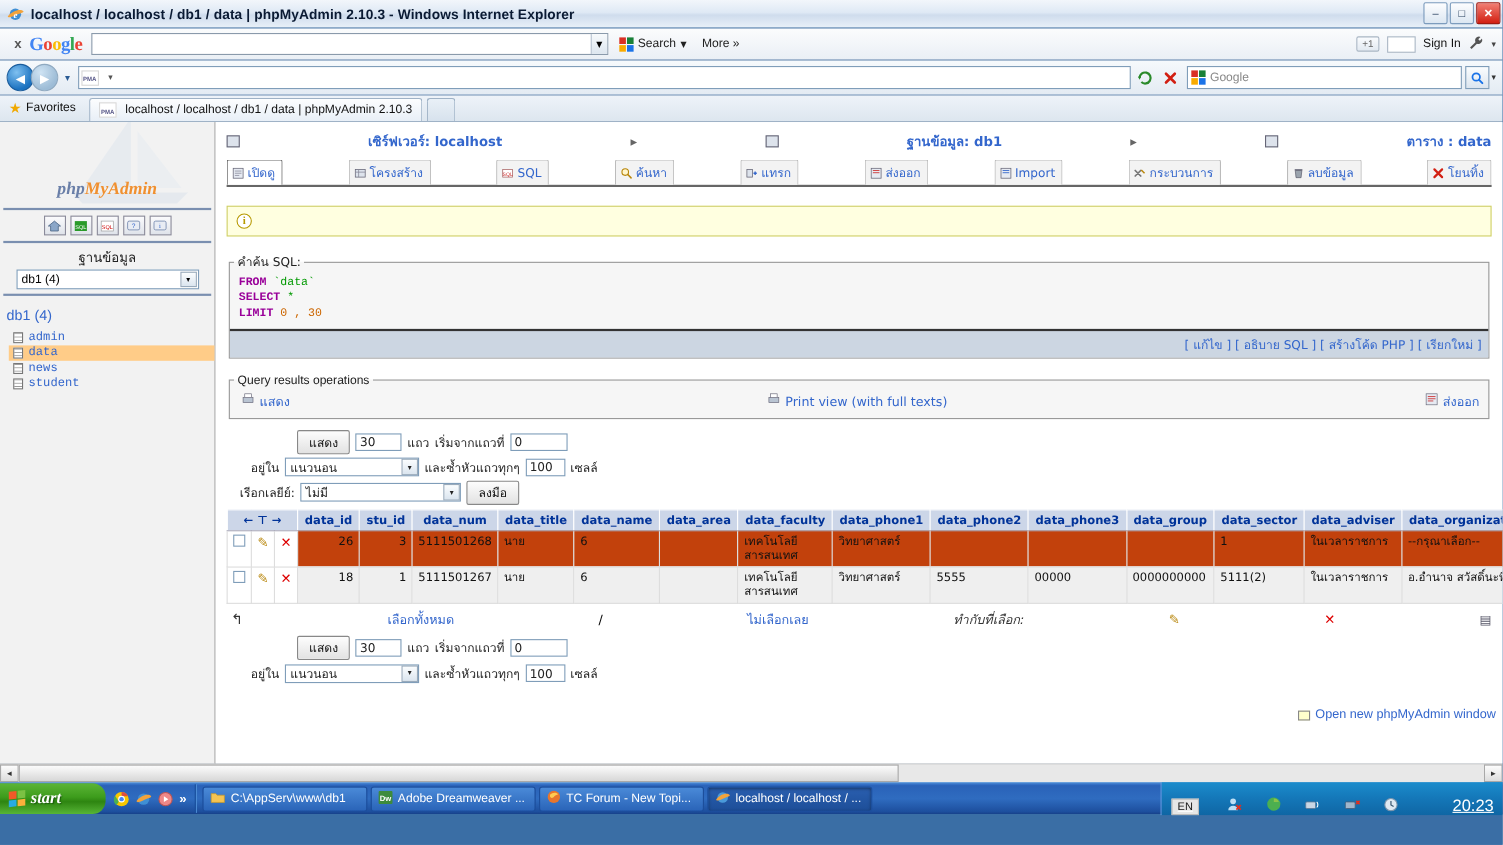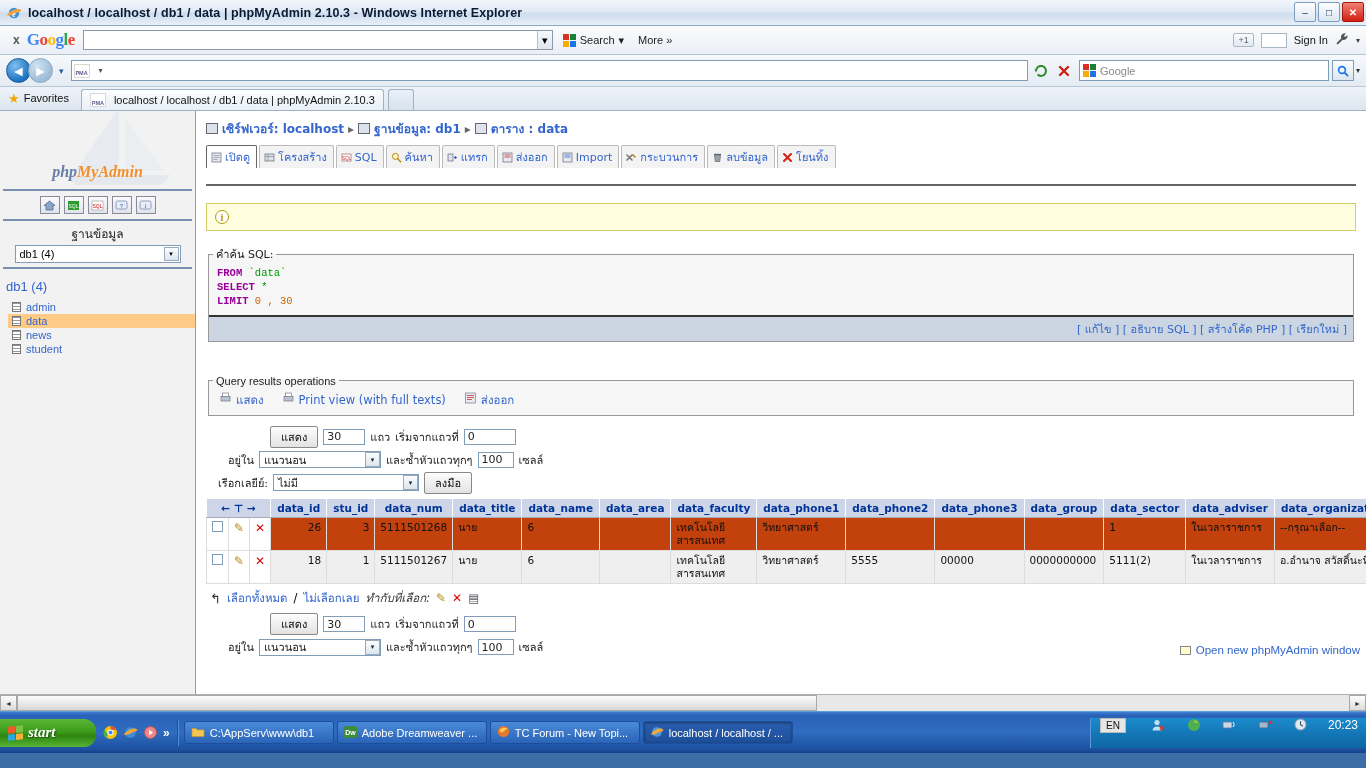--- a/index.html
+++ b/index.html
@@ -141,35 +141,35 @@
     border: 1px solid #7f9db9; background:#fff; font-size:11px; padding-left:4px;
     position: relative;
   }
   .sel-arrow {
     position:absolute; right:1px; top:1px; width:15px;height:14px;
     background: linear-gradient(to bottom,#fbfdfe,#dbe5ef); border:1px solid #9ab;
     display:flex;align-items:center;justify-content:center; font-size:7px;
   }
   .db-title { font-size: 13px; color: #36c; padding: 10px 0 6px 6px; }
   .tbl-list { padding-left: 8px; }
-  .tbl-item { display:flex; align-items:center; gap:5px; font-size:11px; color:#36c; padding: 1px 0 1px 4px; }
+  .tbl-item { display:flex; align-items:center; gap:5px; font-size:11px; color:#36c; padding: 1px 0 1px 4px; font-family: Liberation Mono, monospace; }
   .tbl-item.active { background: #ffcc88; }
   .tbl-ico { width:9px;height:10px;border:1px solid #777; background:#fff;
     background-image: linear-gradient(#999 1px, transparent 1px);
     background-size: 100% 3px; }
 
   .content { flex: 1; background: #fff; padding: 8px 10px 0 10px; overflow: hidden; position:relative;}
 
   
   .crumb { display:flex; align-items:center; gap:4px; font-size:12px; font-weight:bold; color:#36c; }
   .crumb .sep { color:#666; font-weight:normal;}
   .crumb .ico { width:12px;height:11px; border:1px solid #667; background:#dde3ec; display:inline-block;}
 
   
-  .tabstrip { display:flex; gap:2px; margin-top: 7px; border-bottom: 2px solid #666; padding-bottom: 16px; }
+  .tabstrip { display:flex; gap:2px; margin-top: 7px; border-bottom: 2px solid #666; padding-bottom: 0; }
   .ptab {
     display:flex; align-items:center; gap:3px;
     padding: 2px 6px 2px 4px; font-size: 11px; color:#36c;
     border:1px solid #bbb; border-bottom:none; background:#f3f3f3;
     border-radius: 2px 2px 0 0;
   }
   .ptab.sel { background:#fff; border-color:#666; }
   .pt-ico { width:11px; height:11px; flex:none; }
 
   
@@ -187,21 +187,21 @@
   .kw { color: #990099; font-weight: bold; }
   .tbl { color: #009900; }
   .num { color: #cc6600; margin-top: 12px; }
   .sqlactions {
     border-top: 2px solid #333; background:#ccd6e2; padding: 3px 6px;
     text-align: right; font-size: 11px; color: #444;
   }
   .sqlactions a { color:#36c; text-decoration:none; }
 
   
-  fieldset.qro { margin-top: 33px; border: 1px solid #999; padding: 2px 0 4px 0; background: #f6f6f6;}
+  fieldset.qro { margin-top: 14px; border: 1px solid #999; padding: 2px 0 4px 0; background: #f6f6f6;}
   fieldset.qro legend { font-size: 11px; color:#222; padding:0 3px; margin-left:4px;}
   .qro-row { display:flex; align-items:center; gap:18px; padding: 2px 8px 2px 10px; font-size:11.5px; }
   .qro-row a { color:#36c; text-decoration:none; display:flex; align-items:center; gap:4px;}
 
   
   .ctrls { margin-top: 10px; padding-left: 12px; font-size: 11px; color:#222; }
   .ctrl-line { display:flex; align-items:center; gap:5px; margin-bottom: 3px; }
   .btn-show {
     border:1px solid #888; background: linear-gradient(to bottom,#fdfdfd,#e2e2e2);
     padding: 1px 10px; font-size:11px; border-radius:2px; color:#111;
@@ -242,21 +242,21 @@
   
   .hscroll { height: 17px; background: #f0f0f0; border-top:1px solid #b0b0b0; display:flex; align-items:center;}
   .hs-btn { width:17px;height:16px; background: linear-gradient(to bottom,#fdfdfd,#dcdcdc); border:1px solid #a8a8a8;
     display:flex;align-items:center;justify-content:center; font-size:7px; color:#333;}
   .hs-track { flex:1; background:#e8e8e8; height:16px; position:relative; }
   .hs-thumb { position:absolute; left:0; top:0; height:16px; width:800px;
     background: linear-gradient(to bottom,#fcfcfc,#d7d7d7); border:1px solid #a8a8a8; }
 
   
   .taskbar {
-    height: 42px;
+    height: 29px;
     background: linear-gradient(to bottom,#3f7fd4 0%, #2a62b8 8%, #2f6cc0 50%, #1d4f9e 92%, #17418a 100%);
     display:flex; align-items:center; border-top: 1px solid #5d9be0;
   }
   .startbtn {
     height: 28px; width: 96px;
     background: linear-gradient(to bottom,#5cb536 0%,#3d9c1c 45%,#2e8511 60%,#57b536 100%);
     border-radius: 0 12px 12px 0;
     display:flex; align-items:center; gap:5px; padding-left: 8px;
     font-family:"Liberation Serif", serif; font-style: italic; font-weight: bold;
     font-size: 15px; color:#fff; text-shadow: 1px 1px 1px #1a5c0a;
@@ -272,27 +272,27 @@
   .tasks { display:flex; align-items:center; gap:3px; padding-left: 6px; flex:1; }
   .task {
     height: 23px; min-width: 150px; max-width: 152px;
     background: linear-gradient(to bottom,#4a8ad8,#2a64b8);
     border: 1px solid #1c4e9c; border-radius: 3px;
     display:flex; align-items:center; gap:5px; padding: 0 6px;
     color: #fff; font-size: 11px; overflow:hidden; white-space:nowrap;
   }
   .task.active { background: linear-gradient(to bottom,#2a5fb0,#1d4e98); box-shadow: inset 0 1px 3px rgba(0,0,0,.45); }
   .tray {
-    display:flex; align-items:flex-start; gap:21px; padding: 0 8px 0 9px; height:30px;
+    display:flex; align-items:flex-end; gap:21px; padding: 0 8px 0 9px; height:30px;
     background: linear-gradient(to bottom,#1b8ccc 0%,#1477b8 50%,#0f66a4 100%);
-    border-left: 1px solid #5d9be0; color:#fff; font-size:11px;
+    border-left: 1px solid #5d9be0; color:#fff; font-size:11px;text-decoration:underline;
   }
   .lang { background:#e6e6e6; color:#111; font-size:10px; padding: 1px 5px; margin-right:4px; border:1px solid #bbb;}
-  .clock { font-size: 12px; color:#fff; }
-  .thai { font-family: "DejaVu Sans", sans-serif; }
+  .clock { font-size: 15px; color:#fff;margin-left:28px; }
+  .thai { font-family: "DejaVu Sans", sans-serif; justify-content: space-between; }
 </style>
 </head>
 <body>
 
 <div class="ie-titlebar">
   <span class="ie-title-icon">
     <svg width="16" height="16" viewBox="0 0 16 16">
       <ellipse cx="8" cy="8" rx="5.2" ry="5.2" fill="#3f8fd4"></ellipse>
       <path d="M1 10 C5 4.5, 13 2.5, 15.3 5.2 C16 6.5, 12 7, 9 8.5 C5 10.5, 2 11.6, 1 10 Z" fill="#f2a33c"></path>
       <text x="8" y="11.5" font-size="8" fill="#fff" text-anchor="middle" font-family="Liberation Serif, serif" font-style="italic" font-weight="bold">e</text>

